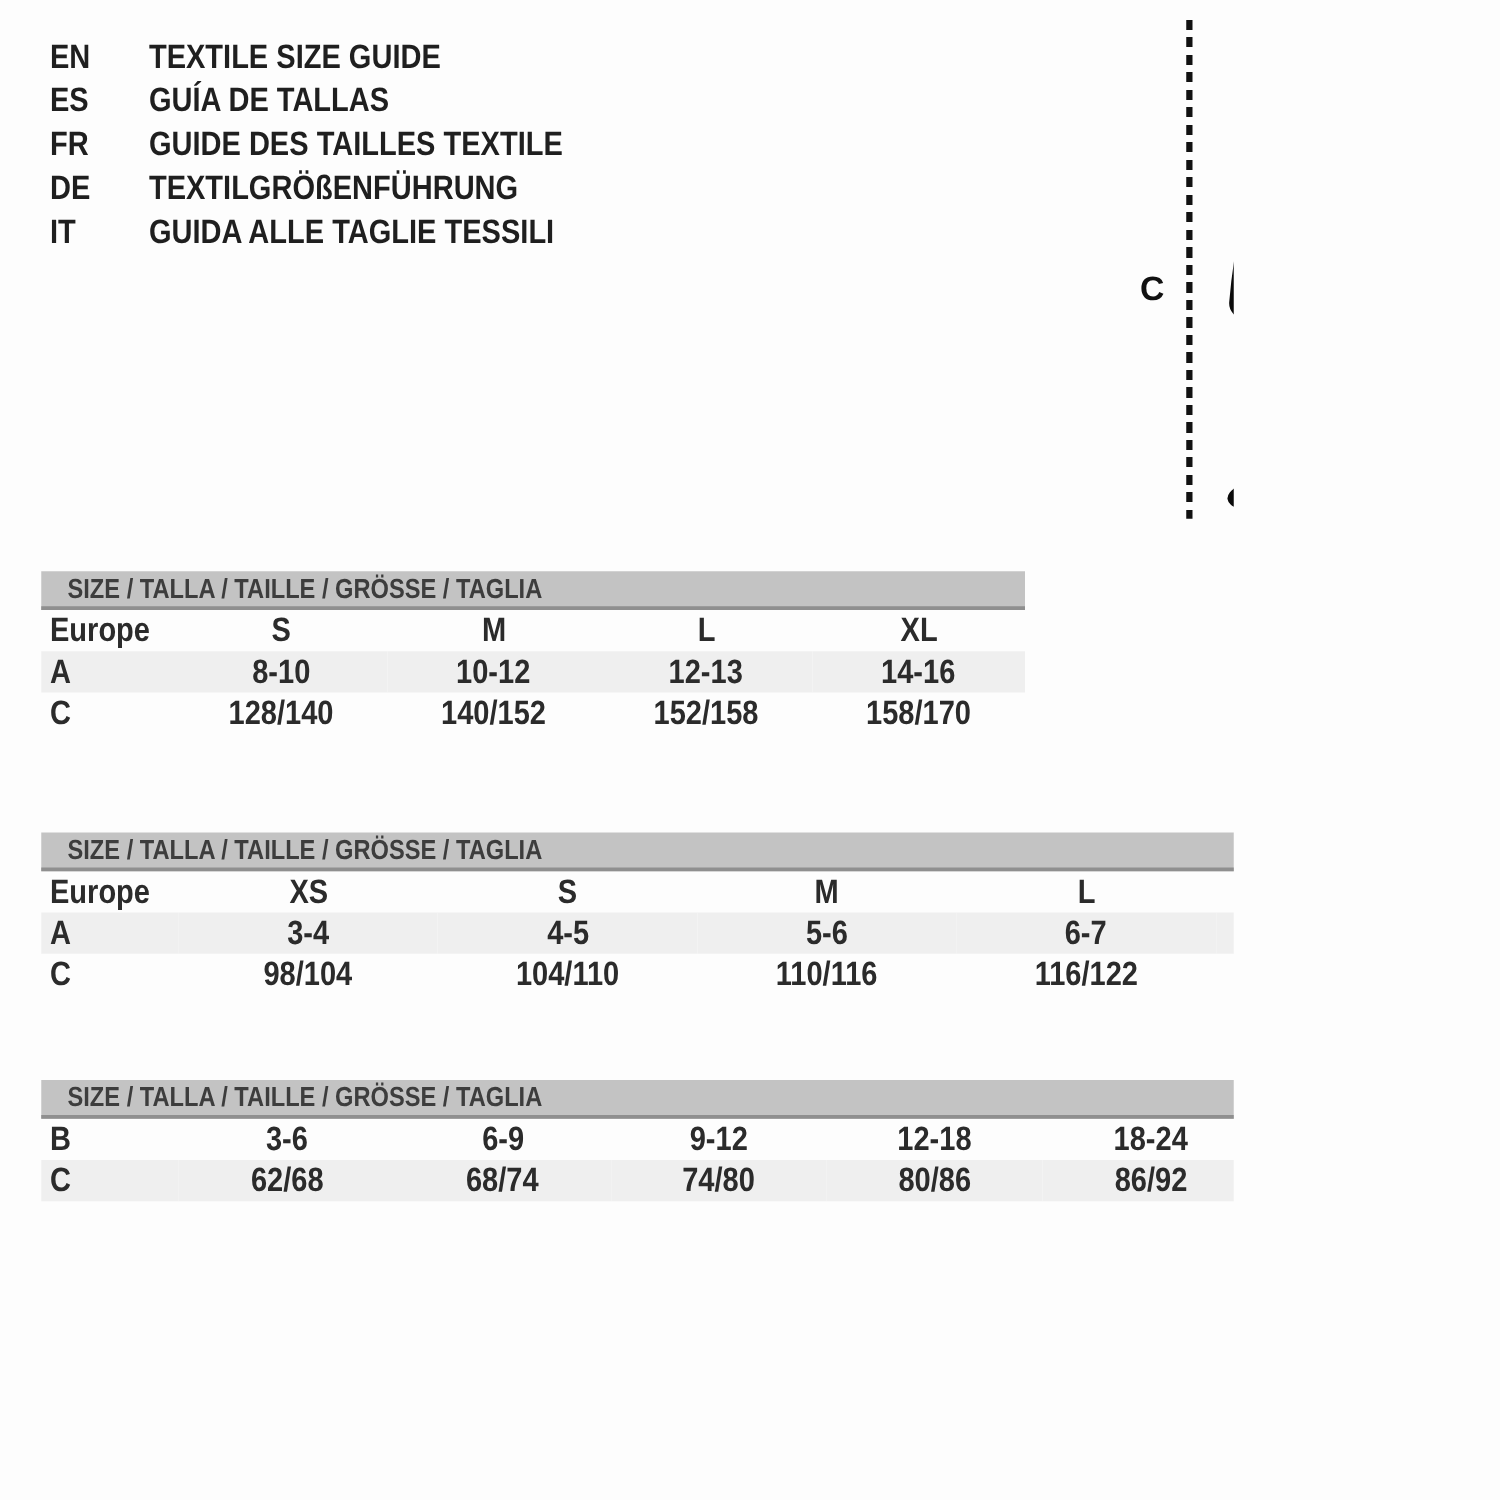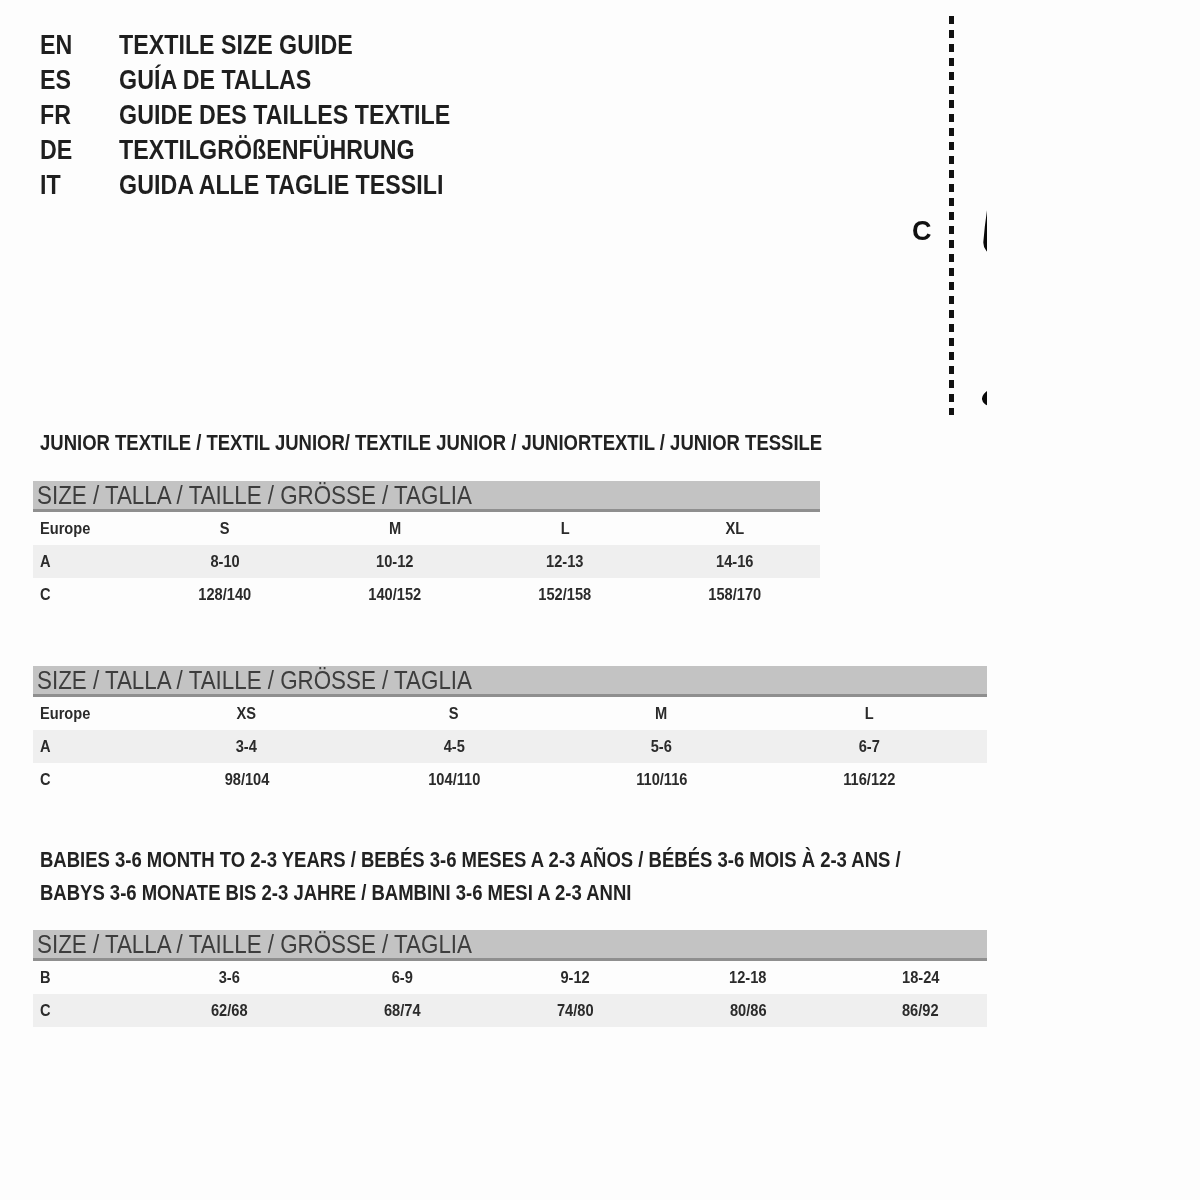--- a/index.html
+++ b/index.html
@@ -30,25 +30,25 @@
   .section{position:absolute;left:33px;}
   .section-heading{margin:0;padding-left:7px;font-weight:bold;font-size:21.5px;line-height:24px;height:24px;color:#222;}
   .section-heading .sub{font-size:14px;vertical-align:sub;}
   .sec-junior{top:431px;width:787px;}
   .sec-children{top:640px;width:1147px;}
   .sec-babies{top:844px;width:1147px;}
   .sec-babies .section-heading{height:66px;line-height:33px;}
   .heading-line{display:block;}
 
   .size-bar{margin-top:26px;height:28px;line-height:28px;background:#c3c3c3;
-    border-bottom:3px solid #8f8f8f;padding-left:4px;font-weight:normal;font-size:26px;color:#3d3d3d;}
+    border-bottom:3px solid #8f8f8f;padding-left:21px;font-weight:bold;font-size:22px;color:#3d3d3d;}
   .sec-babies .size-bar{margin-top:20px;}
 
   table.size-table{width:100%;border-collapse:collapse;table-layout:fixed;}
-  table.size-table td{height:33px;padding:0;font-weight:bold;font-size:17px;color:#2b2b2b;
+  table.size-table td{height:33px;padding:0;font-weight:bold;font-size:27px;color:#2b2b2b;
     text-align:center;vertical-align:middle;}
   table.size-table td.lbl{text-align:left;padding-left:7px;}
   tr.alt{background:#efefef;}
 
   
   .legend{position:absolute;left:40px;top:1066px;}
   .legend-line{height:35px;line-height:35px;font-weight:bold;font-size:21.5px;
     transform:scaleX(0.86);transform-origin:0 50%;white-space:nowrap;color:#222;}
 </style>
 </head>
@@ -99,21 +99,20 @@
       <path d="M56 122 C 42 152 34 192 31 228" stroke-width="25"></path>
 
       <path d="M124 120 C 146 138 153 168 147 186 C 142 200 131 206 120 202" stroke-width="22"></path>
 
       <path d="M64 300 L 58 366" stroke-width="31"></path>
       <path d="M118 300 L 124 370" stroke-width="31"></path>
     </g>
   </svg>
 
   <div class="section sec-junior">
-    <h2 class="section-heading"><span class="cond">JUNIOR TEXTILE / TEXTIL JUNIOR/ TEXTILE JUNIOR / JUNIORTEXTIL / JUNIOR TESSILE</span></h2>
     <div class="size-bar"><span class="cond">SIZE / TALLA / TAILLE / GRÖSSE / TAGLIA</span></div>
     <table class="size-table">
       <colgroup>
           <col style="width:107px">
           <col>
           <col>
           <col>
           <col>
         </colgroup>
       <tbody>
@@ -176,24 +175,20 @@
         <td><span class="cond-c">104/110</span></td>
         <td><span class="cond-c">110/116</span></td>
         <td><span class="cond-c">116/122</span></td>
         <td><span class="cond-c">122/128</span></td>
       </tr>
     </tbody>
       </table>
   </div>
 
   <div class="section sec-babies">
-    <h2 class="section-heading">
-      <span class="heading-line"><span class="cond">BABIES 3-6 MONTH TO 2-3 YEARS / BEBÉS 3-6 MESES A 2-3 AÑOS / BÉBÉS 3-6 MOIS À 2-3 ANS /</span></span>
-      <span class="heading-line"><span class="cond">BABYS 3-6 MONATE BIS 2-3 JAHRE / BAMBINI 3-6 MESI A 2-3 ANNI</span></span>
-    </h2>
     <div class="size-bar"><span class="cond">SIZE / TALLA / TAILLE / GRÖSSE / TAGLIA</span></div>
     <table class="size-table">
       <colgroup>
           <col style="width:110px">
           <col>
           <col>
           <col>
           <col>
           <col>
           <col>

